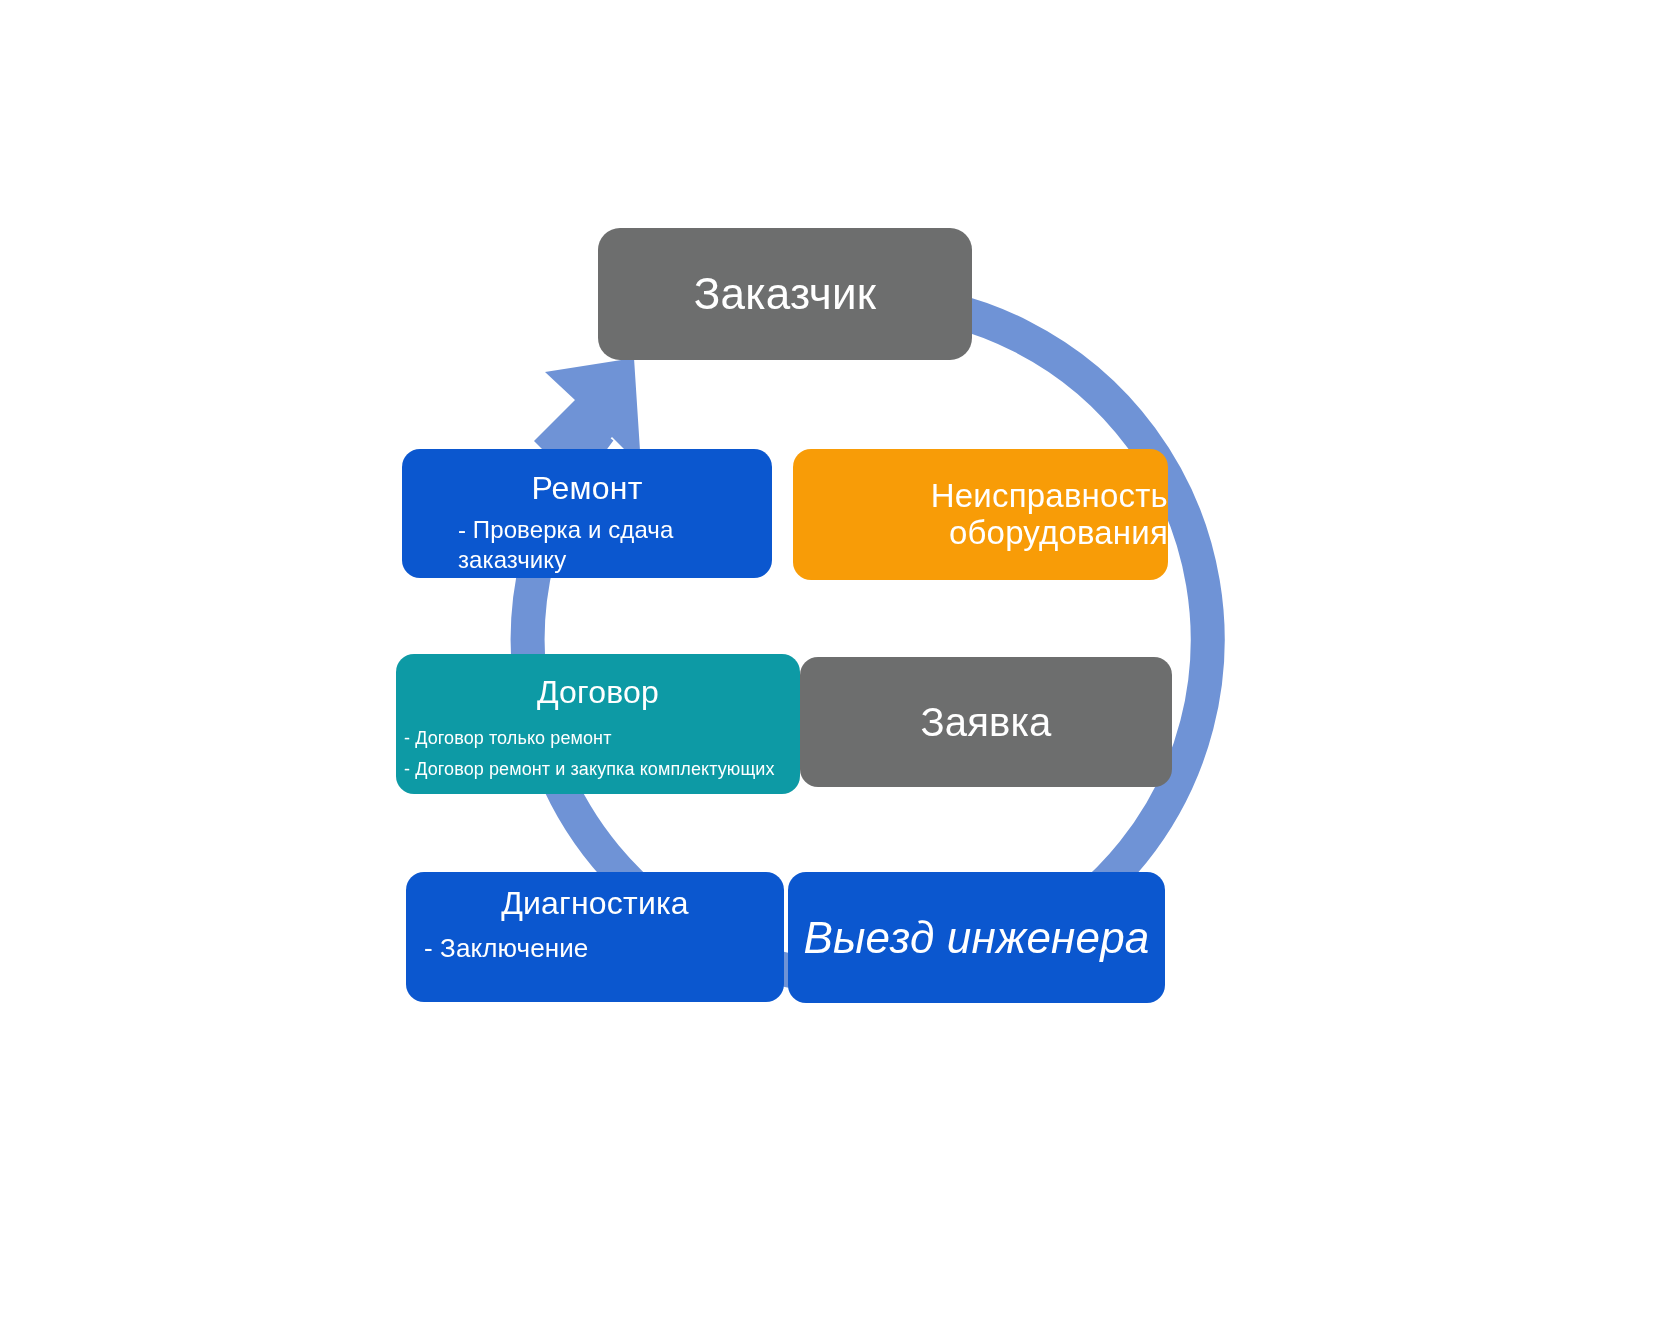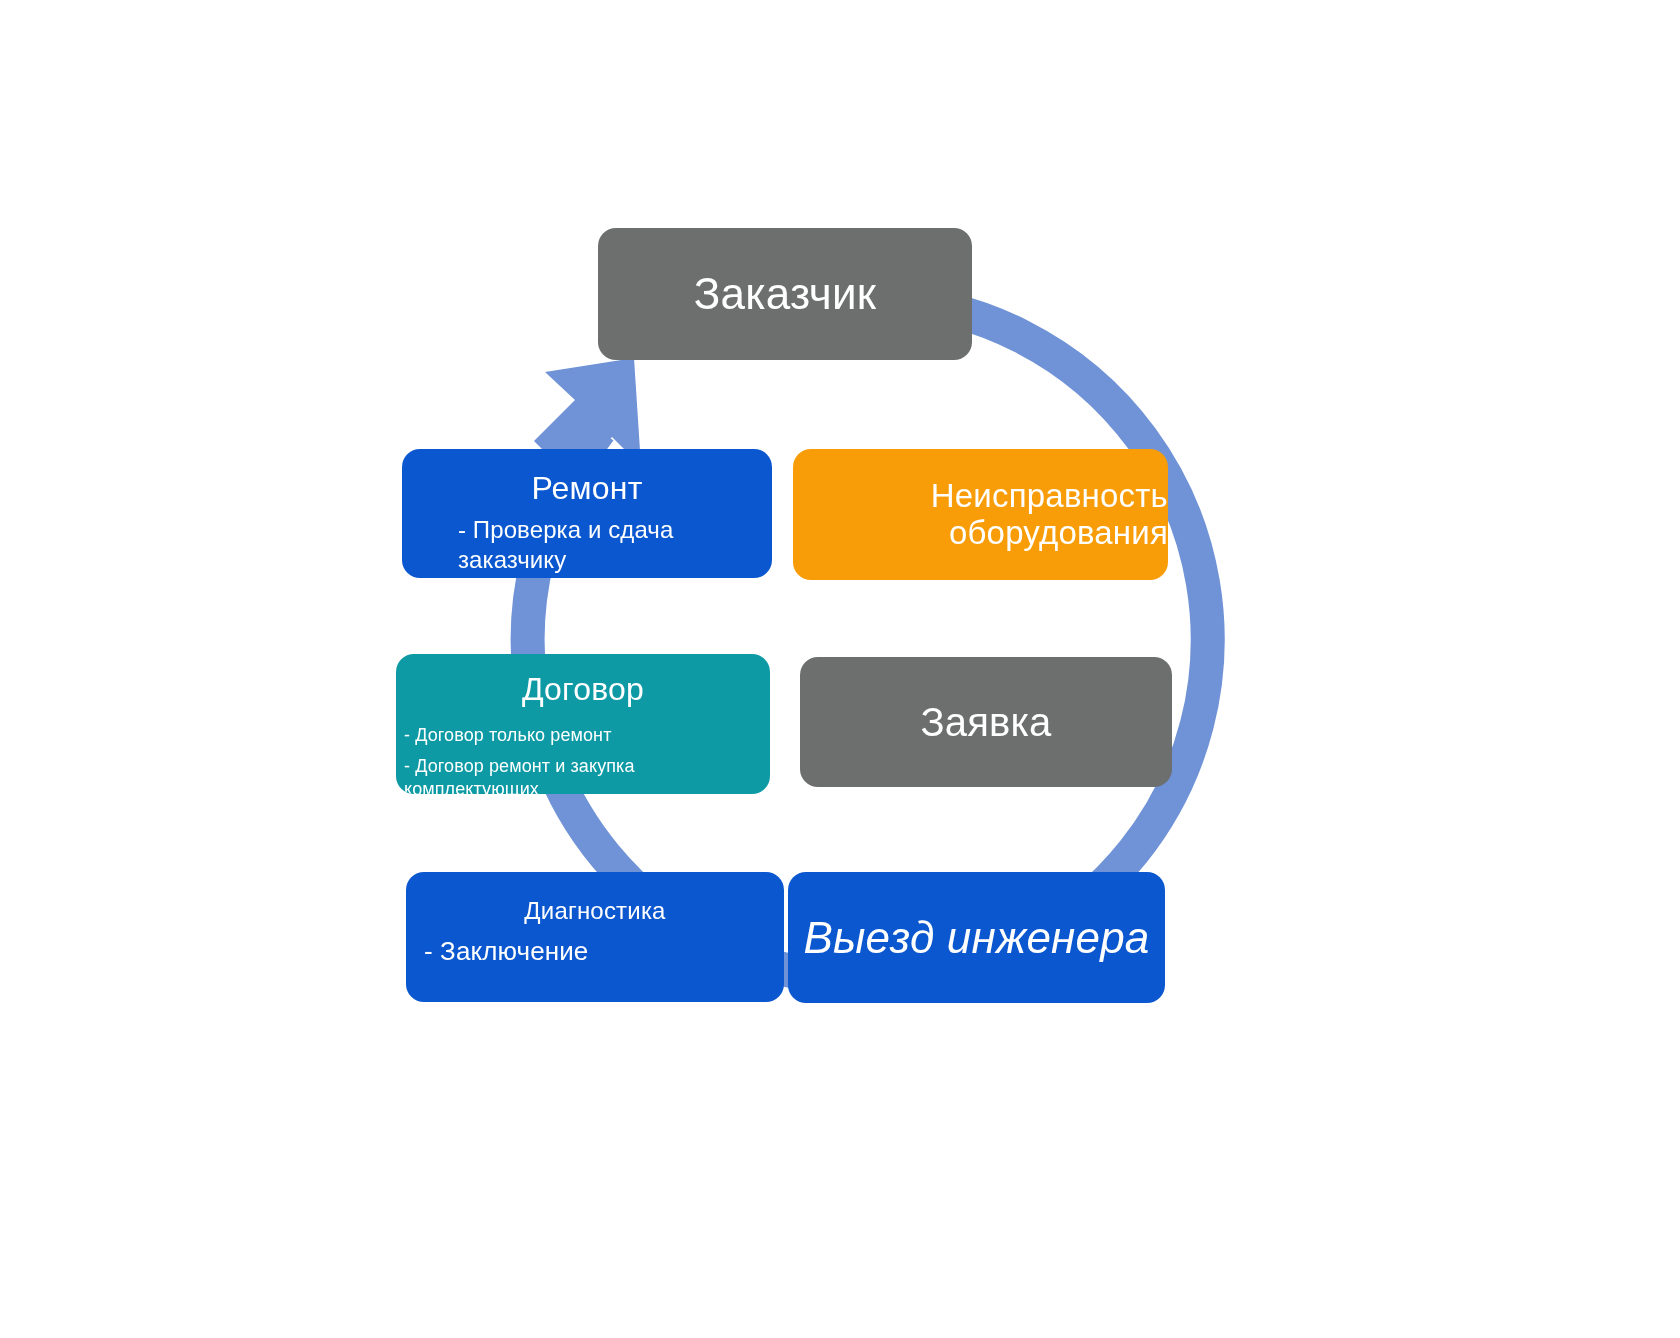--- a/index.html
+++ b/index.html
@@ -60,20 +60,21 @@
 
   
   #node-customer {
     left: 598px;
     top: 228px;
     width: 374px;
     height: 132px;
     background: #6d6e6e;
     align-items: center;
     justify-content: center;
+    border-radius: 22px;
   }
   #node-customer .title { font-size: 44px; }
 
   
   #node-fault {
     left: 793px;
     top: 449px;
     width: 375px;
     height: 131px;
     background: #f89c07;
@@ -110,32 +111,32 @@
   
   #node-diagnostics {
     left: 406px;
     top: 872px;
     width: 378px;
     height: 130px;
     background: #0b57cf;
     padding: 10px 0 4px 0;
     justify-content: flex-start;
   }
-  #node-diagnostics .title { font-size: 24px; margin-top: 16px; }
+  #node-diagnostics .title { font-size: 32px; margin-top: 4px; }
   #node-diagnostics .sub { font-size: 26px; padding-left: 18px; margin-top: 10px; }
 
   
   #node-contract {
     left: 396px;
     top: 654px;
-    width: 374px;
+    width: 404px;
     height: 140px;
     background: #0d9aa5;
-    padding: 6px 0 4px 0;
-    justify-content: flex-start;
+    padding: 0 0 4px 0;
+    justify-content: center;
   }
   #node-contract .title { font-size: 32px; margin-top: 12px; }
   #node-contract .sub { font-size: 18px; padding-left: 8px; }
   #node-contract .sub.first { margin-top: 16px; }
   #node-contract .sub.second { margin-top: 9px; }
 
   
   #node-repair {
     left: 402px;
     top: 449px;

